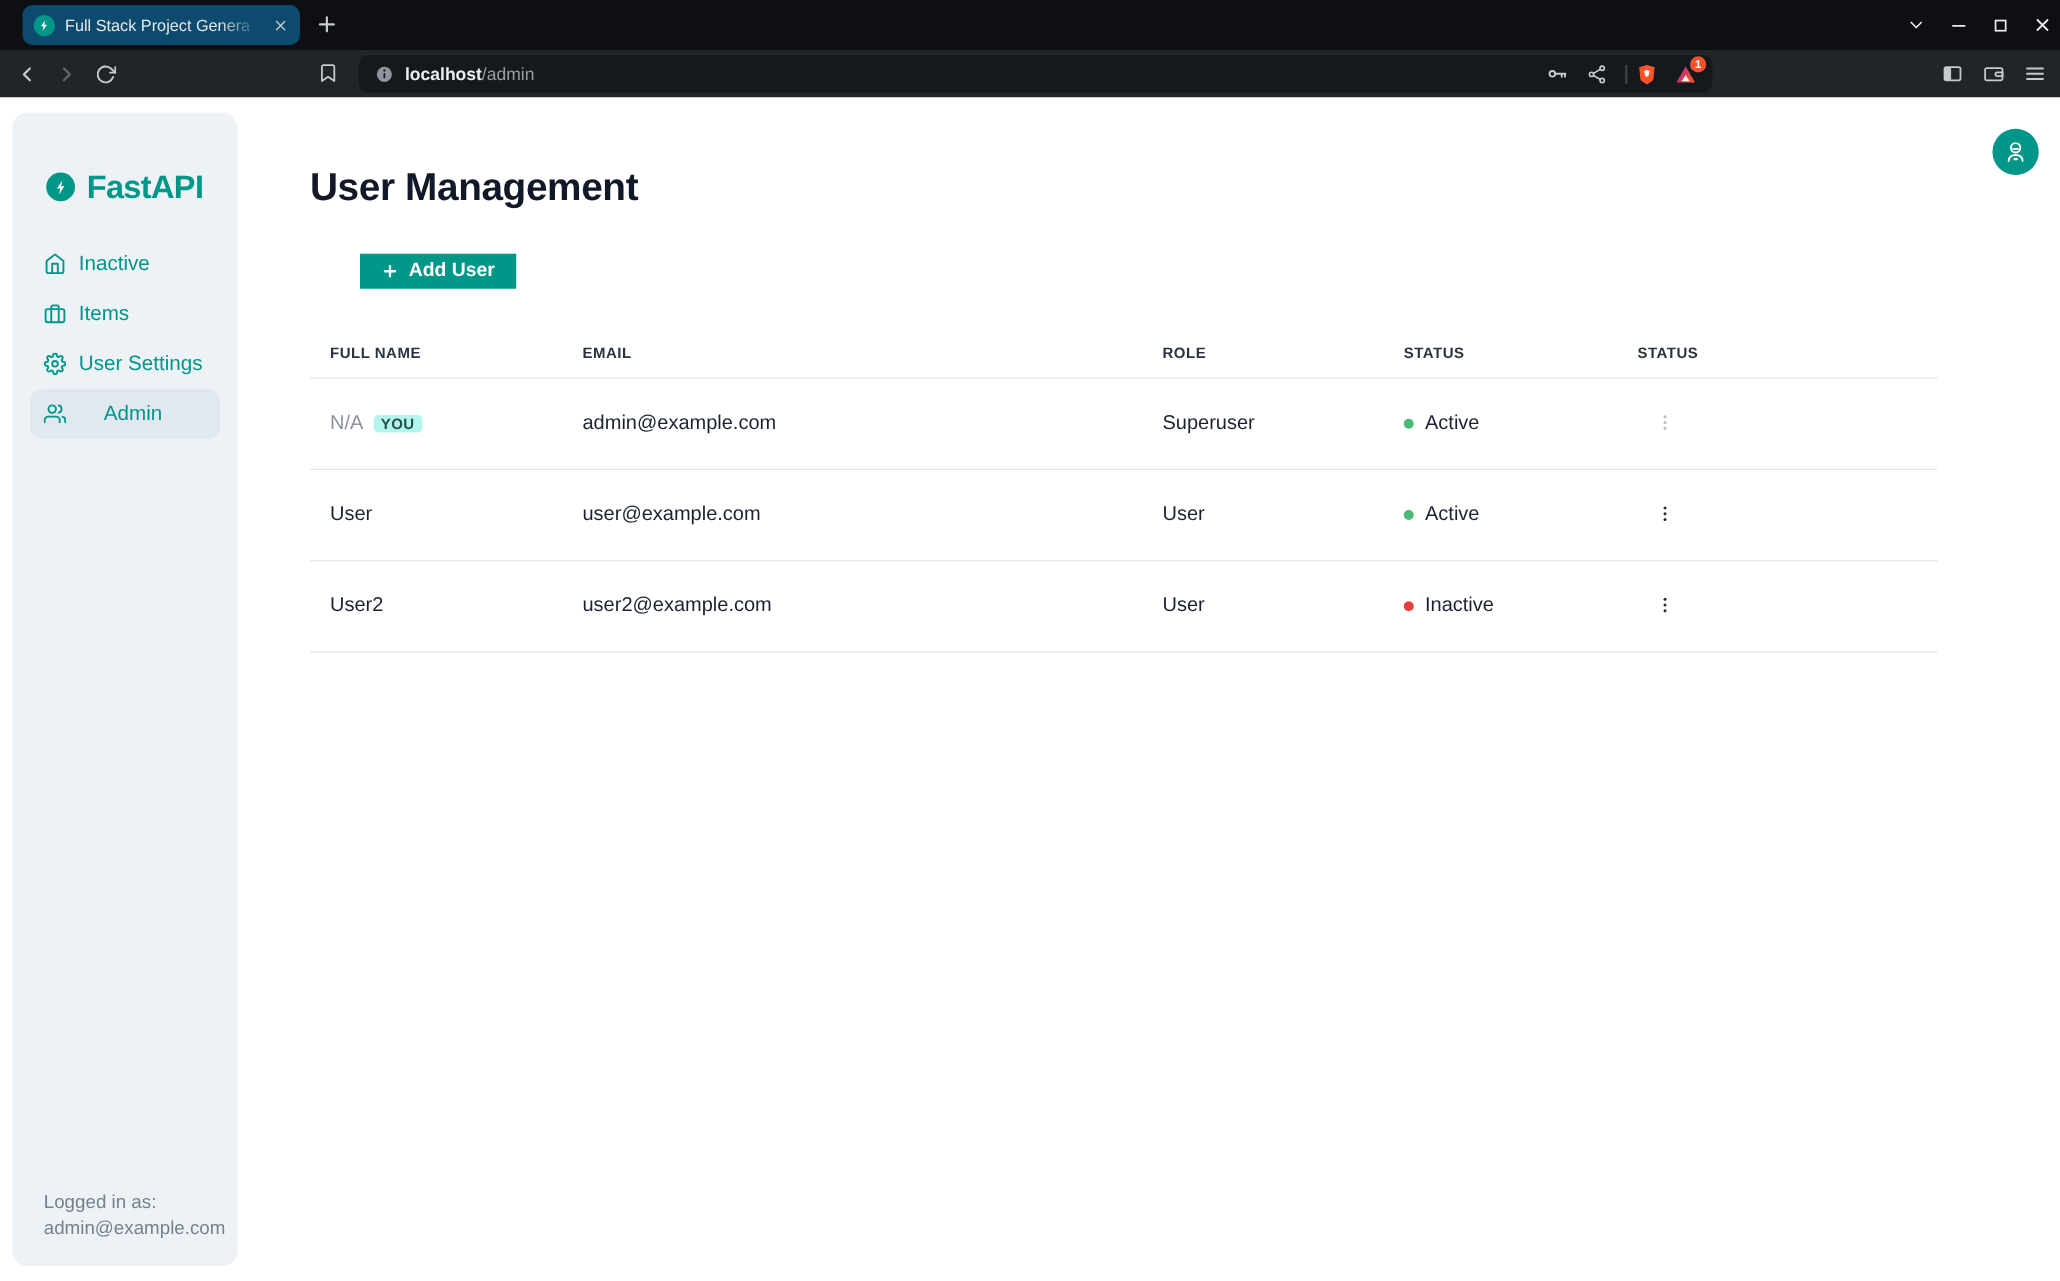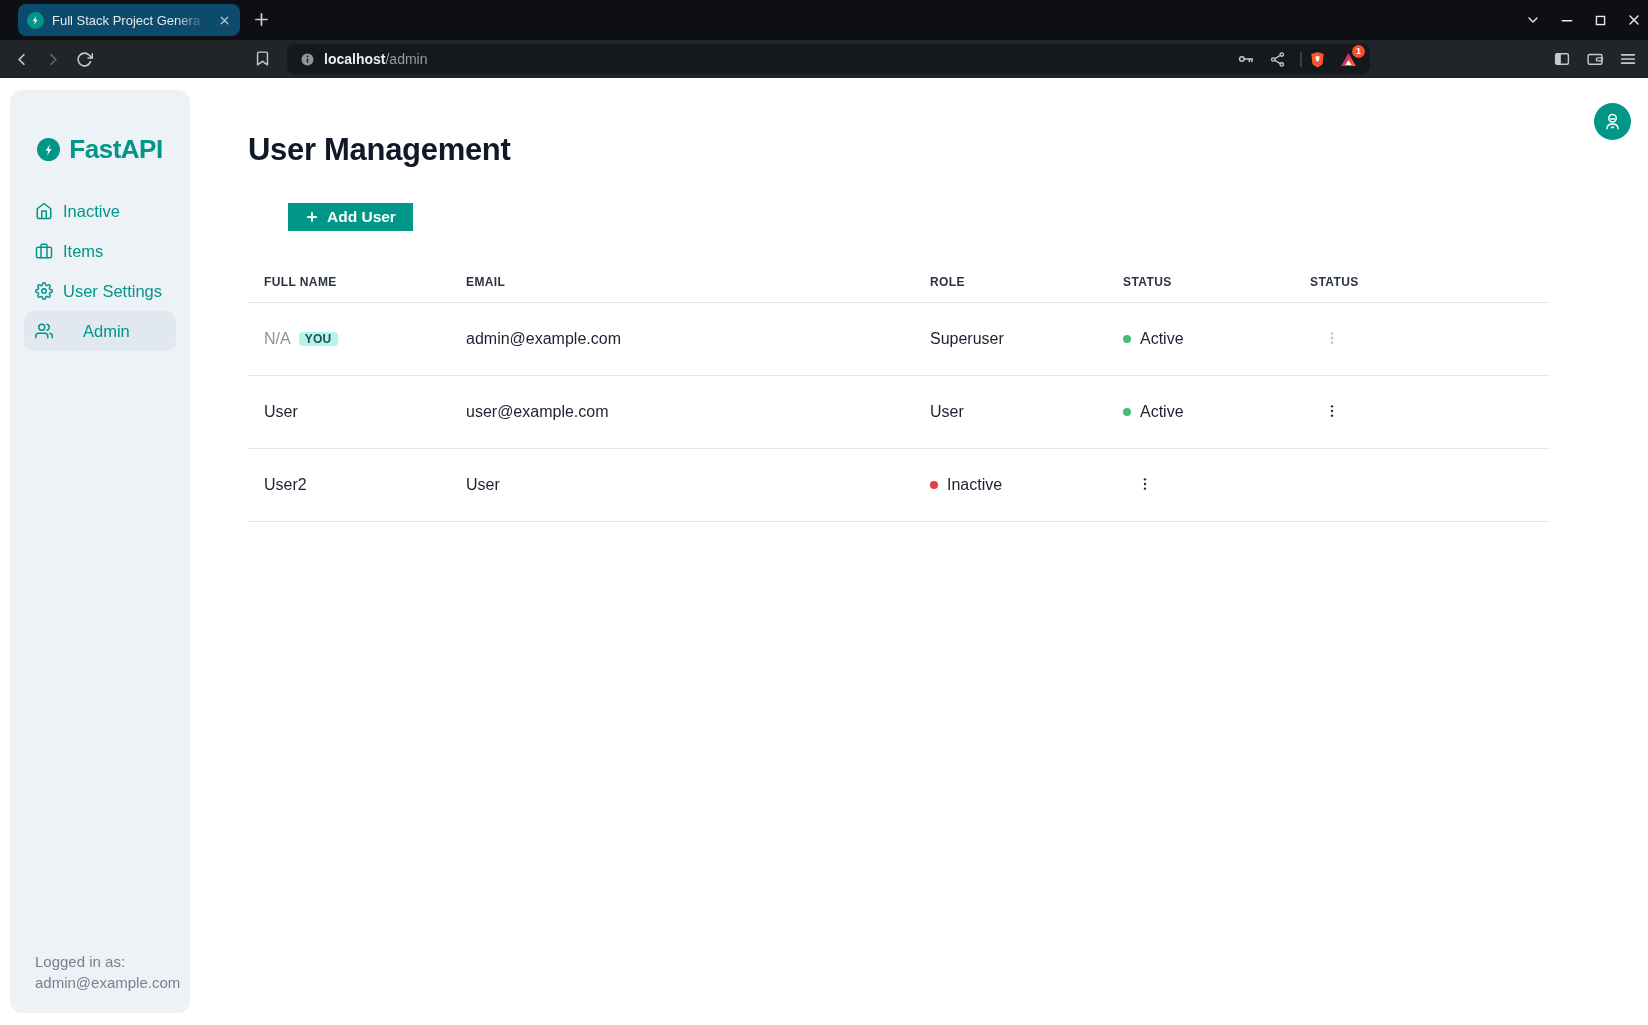--- a/index.html
+++ b/index.html
@@ -349,20 +349,21 @@
                 <circle cx="12" cy="19" r="1.8"></circle>
               </svg>
           </button>
         </span>
       </div>
 
       <div class="trow">
         <span class="name-cell">
           <span>User2</span>
         </span>
+        <span>user2@example.com</span>
         <span>User</span>
         <span class="status-cell" data-status="inactive">
           <span class="dot"></span>
           <span>Inactive</span>
         </span>
         <span>
           <button class="kebab-btn" data-state="enabled">
             <svg width="16" height="22" viewBox="0 0 24 24" fill="currentColor">
                 <circle cx="12" cy="5" r="1.8"></circle>
                 <circle cx="12" cy="12" r="1.8"></circle>

